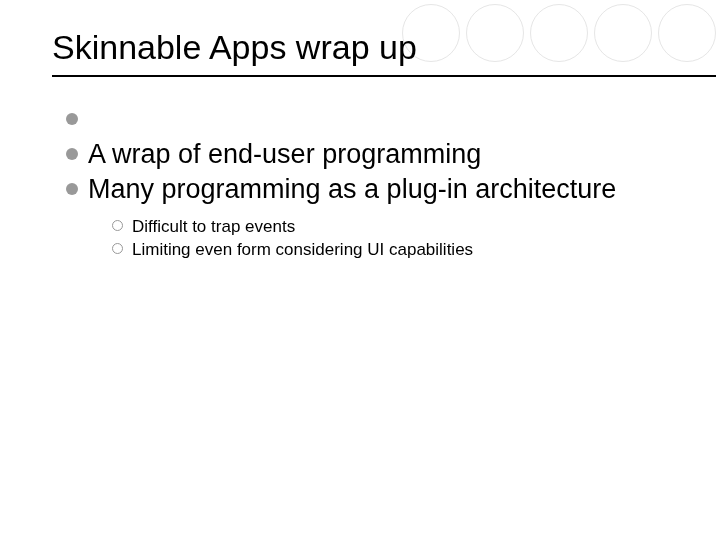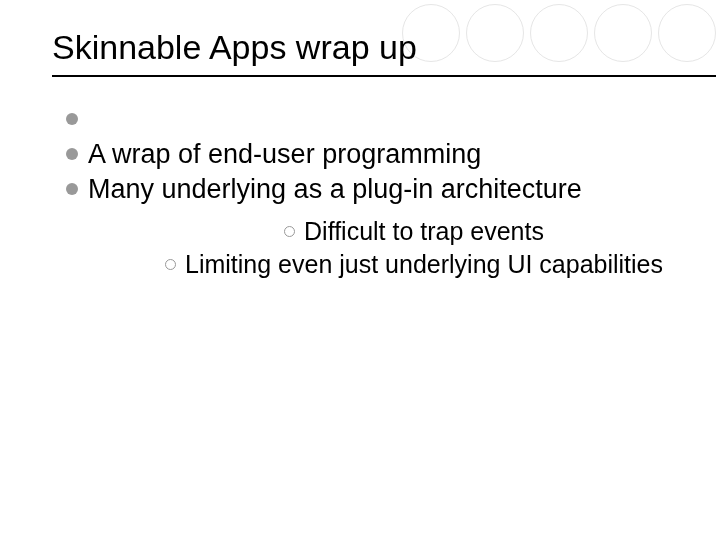--- a/index.html
+++ b/index.html
@@ -68,23 +68,22 @@
     height: 12px;
     background: #999999;
     border-radius: 50%;
     vertical-align: middle;
     margin-right: 10px;
     position: relative;
     top: -2px;
   }
   .subs {
     margin: 10px 0 0 46px;
-    font-size: 25px;
+    font-size: 17px;
     line-height: 1.25;
-    text-align: center;
   }
   .l2 {
     margin: 0 0 2px 0;
     padding-left: 22px;
     text-indent: -22px;
   }
   .l2 .ring {
     display: inline-block;
     width: 11px;
     height: 11px;
@@ -114,26 +113,26 @@
   <hr class="rule">
 
   <div class="body">
     <p class="l1">
       <span class="dot"></span>
     </p>
     <p class="l1">
       <span class="dot"></span><span>A wrap of end-user programming</span>
     </p>
     <p class="l1">
-      <span class="dot"></span><span>Many underlying as a plug-in architecture</span>
+      <span class="dot"></span><span>Many programming as a plug-in architecture</span>
     </p>
 
     <div class="subs">
       <p class="l2">
         <span class="ring"></span><span>Difficult to trap events</span>
       </p>
       <p class="l2">
-        <span class="ring"></span><span>Limiting even just underlying UI capabilities</span>
+        <span class="ring"></span><span>Limiting even form considering UI capabilities</span>
       </p>
     </div>
   </div>
 
 </div>
 
 </body></html>

